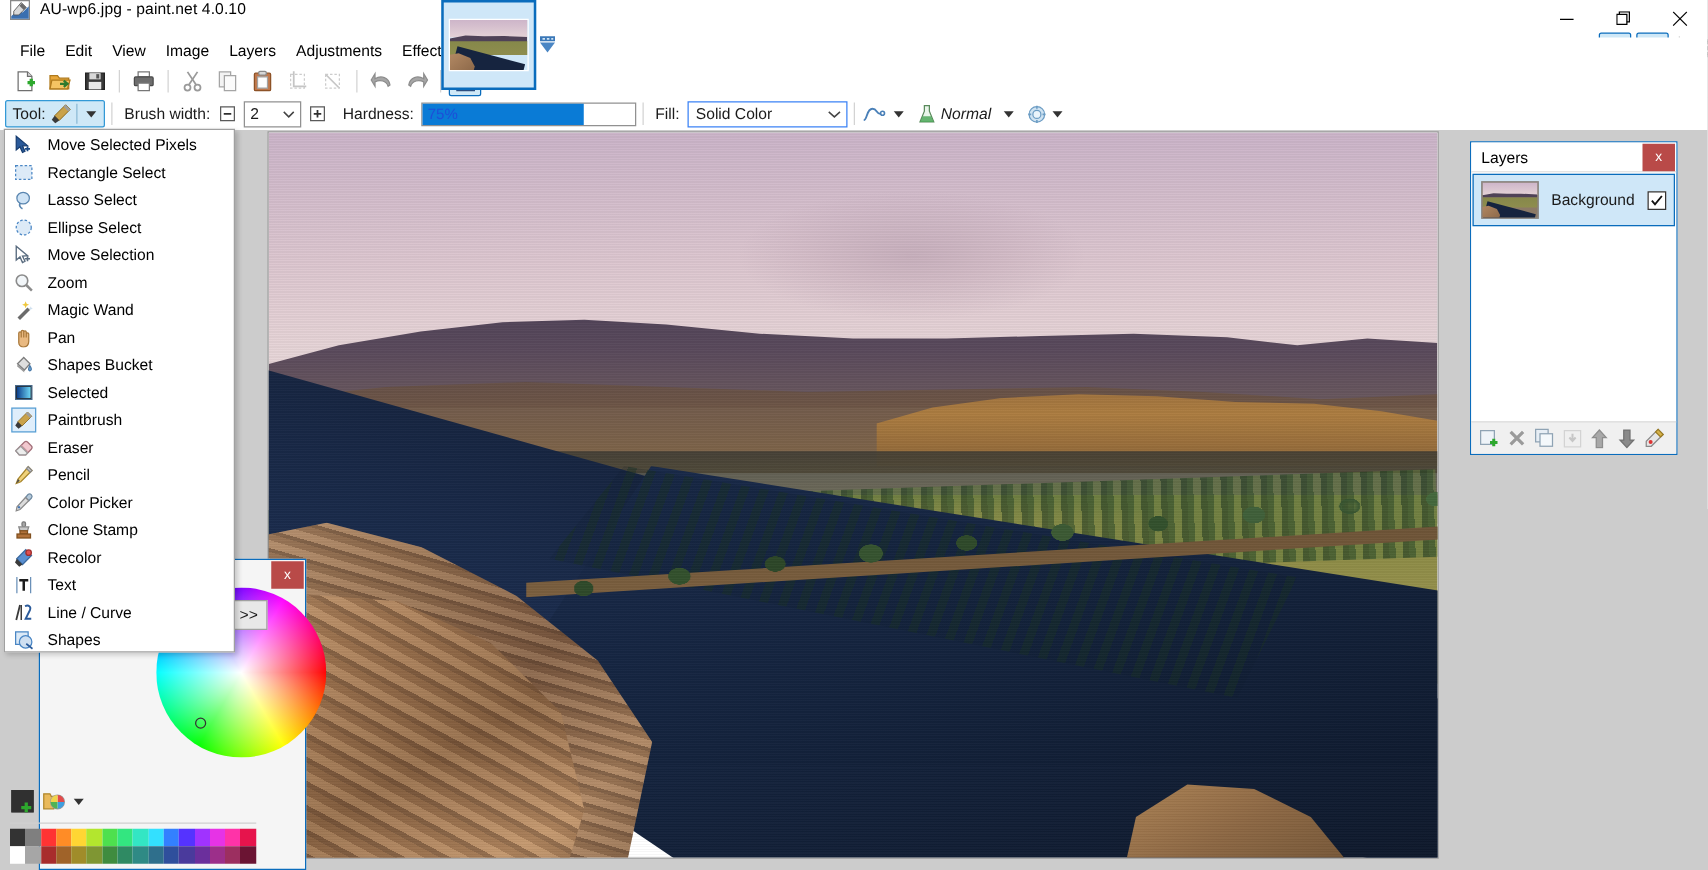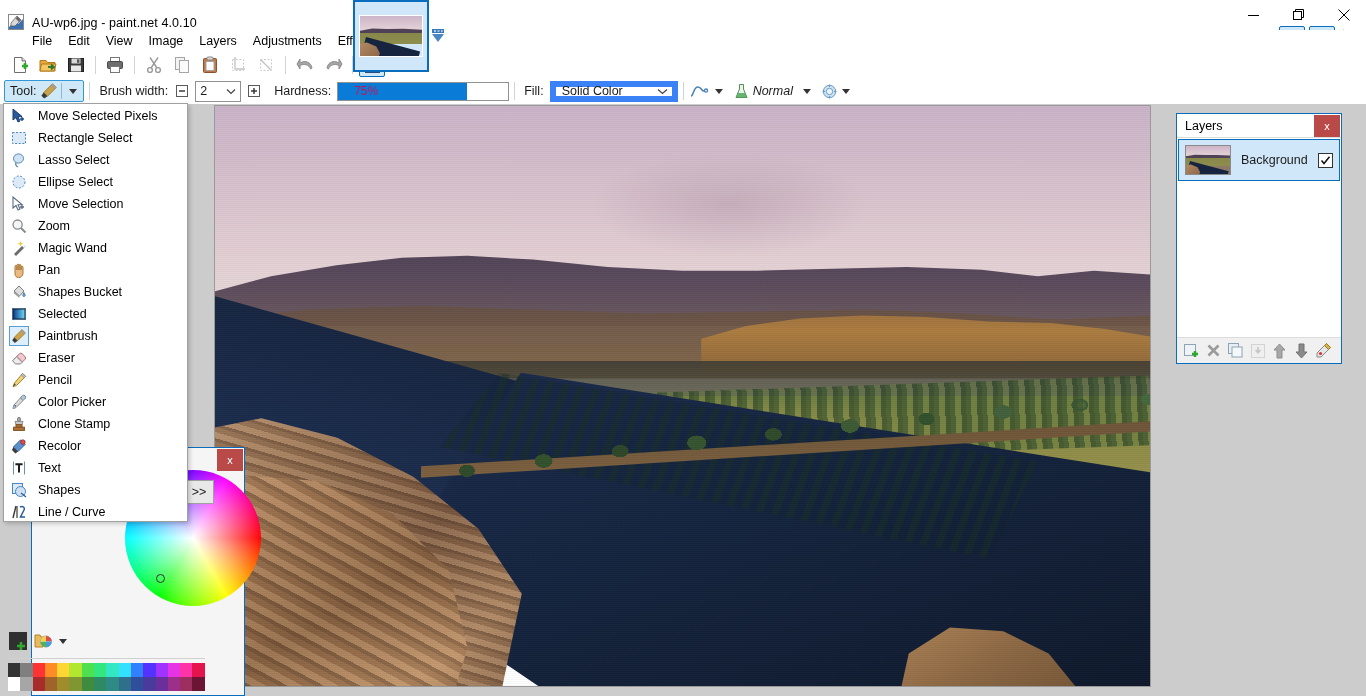--- a/index.html
+++ b/index.html
@@ -15,21 +15,21 @@
   #app {
     position: relative;
     width: 1366px; height: 696px;
     background: #ffffff;
   }
 
   
   .titlebar {
     position: absolute; left: 0; top: 0; width: 1366px; height: 30px;
     background: #ffffff;
-    display: flex; align-items: flex-end;
+    display: flex; align-items: flex-start;
   }
   .titlebar .app-icon {
     width: 16px; height: 16px; margin-left: 8px; margin-right: 8px;
     position: relative; flex: none;
   }
   .titlebar .title-text {
     font-size: 12.5px; color: #000; letter-spacing: 0.1px;
   }
   .win-btns {
     position: absolute; right: 0; top: 0; height: 30px; display: flex;
@@ -37,21 +37,21 @@
   .win-btn {
     width: 45px; height: 30px; display: flex; align-items: center; justify-content: center;
     background: transparent;
   }
   .win-btn svg { display:block; }
 
   
   .menubar {
     position: absolute; left: 0; top: 30px; width: 1366px; height: 22px;
     background: #ffffff; display: flex; align-items: center;
-    padding-left: 24px;
+    padding-left: 8px;
   }
   .menu-item {
     padding: 2px 8px; font-size: 12.5px; color: #000; line-height: 18px;
     cursor: default;
   }
 
   
   .toolbar {
     position: absolute; left: 0; top: 52px; width: 1366px; height: 26px;
     background: #ffffff; display: flex; align-items: center; padding-left: 6px;
@@ -95,24 +95,24 @@
   .num-input .chev { margin-right: 4px; }
   .hard-bar {
     width: 172px; height: 19px; border: 1px solid #919191; background: #fff;
     position: relative; display: flex; align-items: center;
   }
   .hard-fill {
     position: absolute; left: 0; top: 0; bottom: 0; width: 76%;
     background: #0a7bd6;
   }
   .hard-txt {
-    position: relative; z-index: 2; color: #be185d; font-size: 12px; padding-left: 16px;
+    position: relative; z-index: 2; color: #1d4ed8; font-size: 12px; padding-left: 4px;
   }
   .sel-box {
-    height: 21px; border: 6px solid #3b82f6; background: #fff;
+    height: 21px; border: 1px solid #3b82f6; background: #fff;
     display: flex; align-items: center; justify-content: space-between;
     padding: 0 4px 0 6px; font-size: 12.5px;
   }
 
   
   .workarea {
     position: absolute; left: 0; top: 104px; width: 1366px; height: 592px;
     background: #cccccc;
   }
   .canvas-wrap {
@@ -1039,32 +1039,32 @@
             <line x1="2.5" y1="1.5" x2="2.5" y2="14.5" stroke="#6a90b8"></line>
             <line x1="13.5" y1="1.5" x2="13.5" y2="14.5" stroke="#6a90b8"></line>
             <path d="M4.4 3.2 H11.6 V5.2 H9 V12.6 H7 V5.2 H4.4 Z" fill="#1d1d1d"></path>
           </svg>
         </span>
         <span class="tm-lbl">Text</span>
       </div>
       <div class="tm-item">
         <span class="tm-ico">
           <svg width="16" height="16" viewBox="0 0 16 16">
+            <path d="M2 14 L5 2" stroke="#3a3a3a" stroke-width="1.4" fill="none"></path>
+            <path d="M6 14 L6 2" stroke="#3a3a3a" stroke-width="1.2" fill="none"></path>
+            <path d="M9 3 C12 1.5 14 3.5 13 6 L9.5 13 H14" fill="none" stroke="#2a5a9a" stroke-width="1.5"></path>
+          </svg>
+        </span>
+        <span class="tm-lbl">Line / Curve</span>
+      </div>
+      <div class="tm-item">
+        <span class="tm-ico">
+          <svg width="16" height="16" viewBox="0 0 16 16">
             <rect x="1.5" y="1.5" width="10" height="10" fill="#dceaf7" stroke="#4a86c4"></rect>
             <circle cx="9.5" cy="9.5" r="5" fill="#cfe0f2" stroke="#4a86c4"></circle>
             <path d="M10 11 L15 15" stroke="#2a5a9a" stroke-width="1.3"></path>
           </svg>
         </span>
         <span class="tm-lbl">Shapes</span>
       </div>
-      <div class="tm-item">
-        <span class="tm-ico">
-          <svg width="16" height="16" viewBox="0 0 16 16">
-            <path d="M2 14 L5 2" stroke="#3a3a3a" stroke-width="1.4" fill="none"></path>
-            <path d="M6 14 L6 2" stroke="#3a3a3a" stroke-width="1.2" fill="none"></path>
-            <path d="M9 3 C12 1.5 14 3.5 13 6 L9.5 13 H14" fill="none" stroke="#2a5a9a" stroke-width="1.5"></path>
-          </svg>
-        </span>
-        <span class="tm-lbl">Line / Curve</span>
-      </div>
     </div>
 
 </div>
 
 </body></html>

